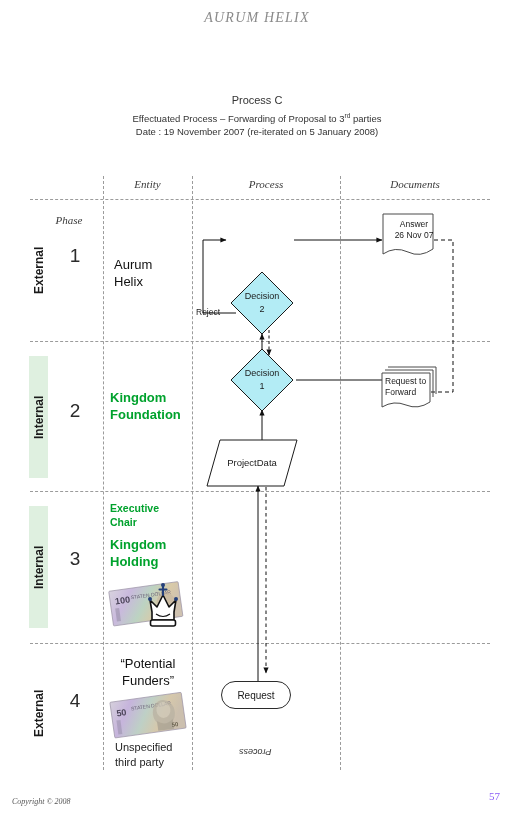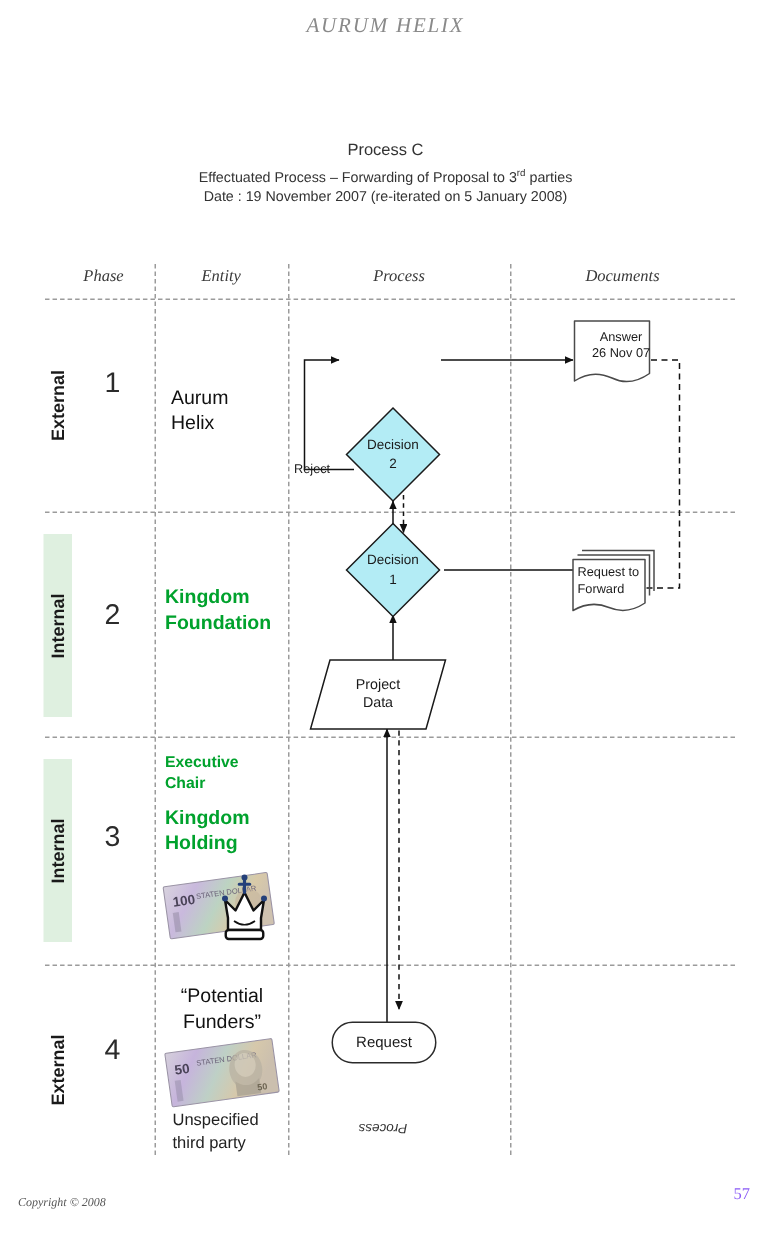--- a/index.html
+++ b/index.html
@@ -83,21 +83,21 @@
   .diamond-wrap svg{display:block;}
   .diamond-label{
     position:absolute;left:0;top:0;width:100%;height:100%;
     display:flex;flex-direction:column;align-items:center;justify-content:center;
     font-size:9px;color:#1a1a1a;line-height:13px;
     pointer-events:none;
   }
   .para-wrap{position:absolute;}
   .para-label{
     position:absolute;left:0;top:0;width:100%;height:100%;
-    display:flex;flex-direction:column;align-items:center;justify-content:center;
+    display:flex;flex-direction:row;align-items:center;justify-content:center;
     font-size:9.5px;line-height:12px;color:#1a1a1a;
   }
   .doc-wrap{position:absolute;}
   .doc-label{
     position:absolute;left:0;top:0;width:100%;height:100%;
     display:flex;flex-direction:column;align-items:center;justify-content:center;
     font-size:8.5px;line-height:11px;color:#1a1a1a;text-align:center;
   }
   .doc-label.left{align-items:flex-start;padding-left:4px;box-sizing:border-box;}
 
@@ -147,21 +147,21 @@
     <div class="vline" style="left:103px;top:176px;height:594px;"></div>
     <div class="vline" style="left:192px;top:176px;height:594px;"></div>
     <div class="vline" style="left:340px;top:176px;height:594px;"></div>
 
     <div class="hline" style="left:30px;top:199px;width:460px;"></div>
     <div class="hline" style="left:30px;top:341px;width:460px;"></div>
     <div class="hline" style="left:30px;top:491px;width:460px;"></div>
     <div class="hline" style="left:30px;top:643px;width:460px;"></div>
   </div>
 
-  <div class="col-head" style="left:40px;width:58px;">Phase</div>
+  <div class="col-head" style="left:40px;width:58px;margin-top:36px;">Phase</div>
   <div class="col-head" style="left:105px;width:85px;">Entity</div>
   <div class="col-head" style="left:194px;width:144px;">Process</div>
   <div class="col-head" style="left:342px;width:146px;">Documents</div>
 
   <div class="lane-band" style="left:29px;top:356px;width:19px;height:122px;"></div>
   <div class="lane-band" style="left:29px;top:506px;width:19px;height:122px;"></div>
 
   <div class="lane-tag" style="left:29px;top:225px;width:19px;height:90px;">External</div>
   <div class="phase-num" style="left:58px;top:245px;">1</div>
 

